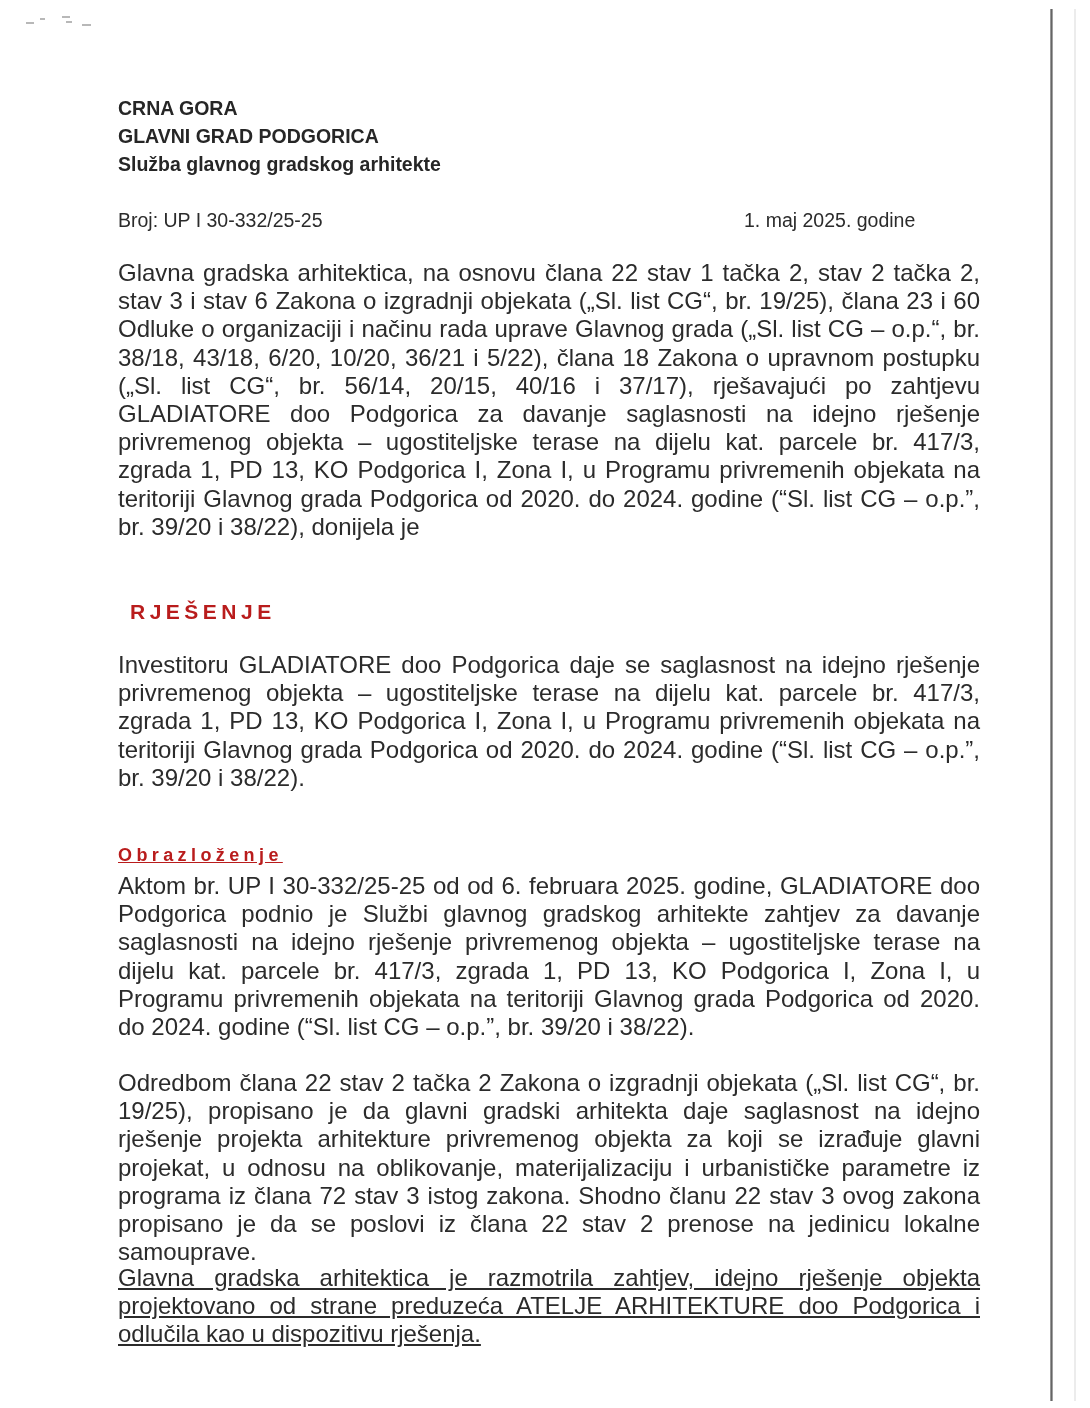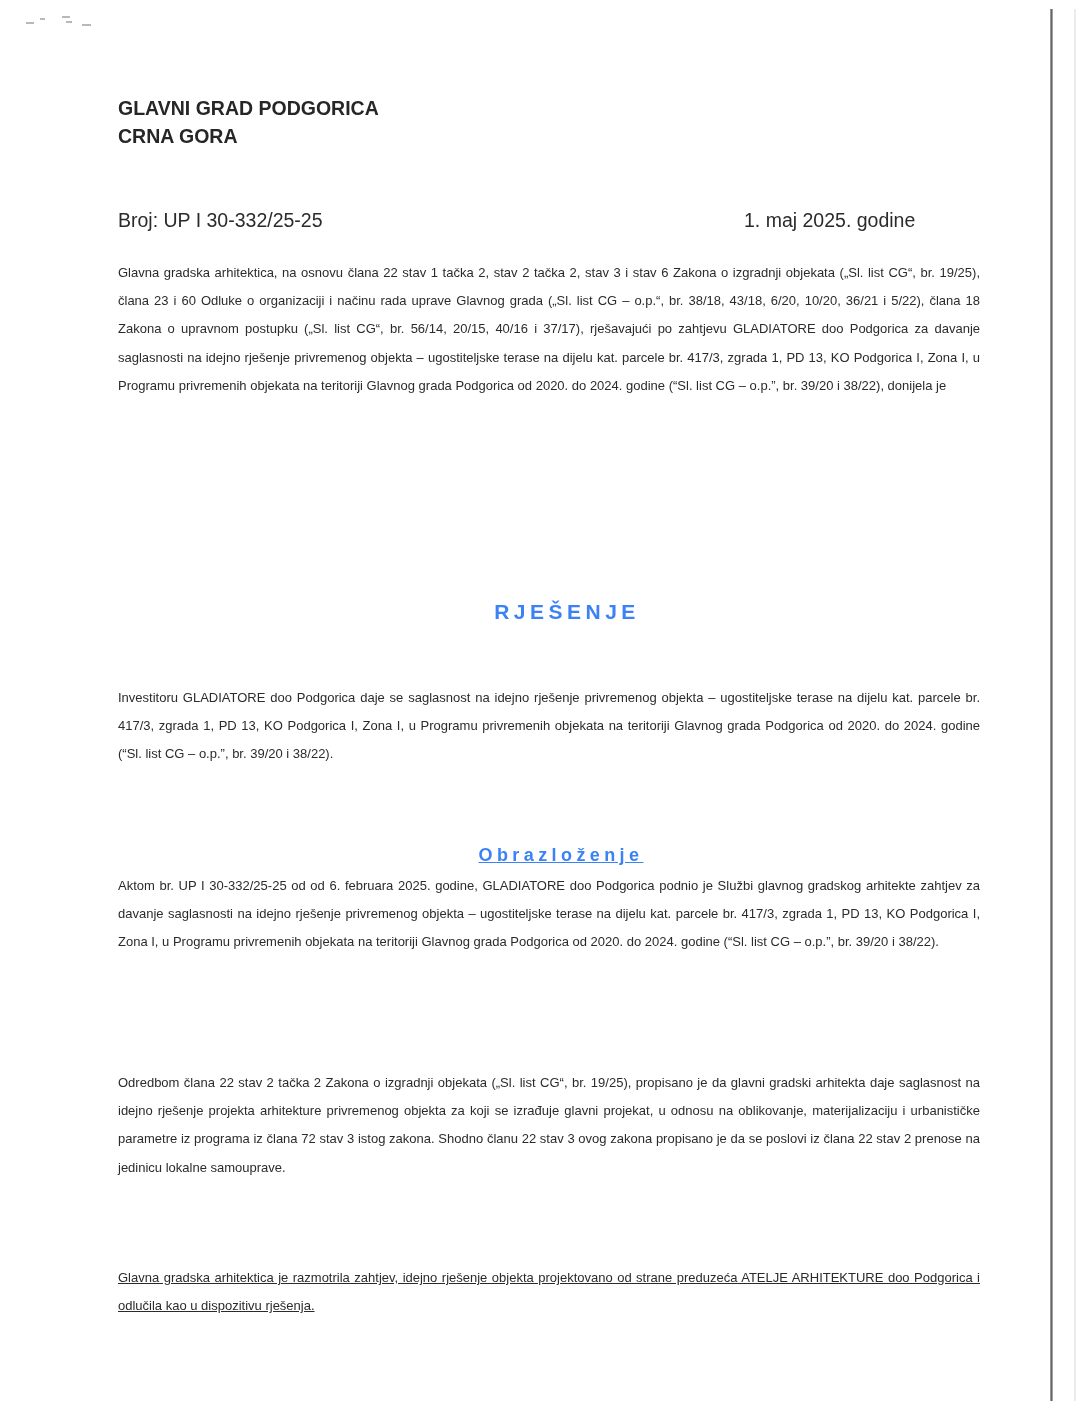--- a/index.html
+++ b/index.html
@@ -66,48 +66,47 @@
       width: 862px;
       font-size: 19.5px;
       line-height: 28px;
     }
     .ref-number { position: absolute; left: 0; white-space: nowrap; }
     .ref-date { position: absolute; left: 626px; white-space: nowrap; }
     .para {
       position: absolute;
       left: 0;
       width: 862px;
-      font-size: 13px;
+      font-size: 24px;
       line-height: 28.2px;
       text-align: justify;
       color: #2b2b2b;
     }
     .heading {
       position: absolute;
-      left: 12px;
+      left: 0;
       width: 862px;
-      text-align: center;
       font-weight: bold;
-      color: #3b82f6;
+      color: #b91c1c;
     }
     .h-resenje {
       top: 600px;
       font-size: 21px;
       letter-spacing: 4.5px;
       padding-left: 12px;
       box-sizing: border-box;
     }
     .h-obrazlozenje {
       top: 845px;
       font-size: 18px;
       letter-spacing: 4.4px;
       text-decoration: underline;
     }
     #p1 { top: 259px; }
-    #p2 { top: 684px; }
+    #p2 { top: 651px; }
     #p3 { top: 872px; }
     #p4 { top: 1069px; }
     #p5 { top: 1264px; text-decoration: underline; }
     .last-line-left { text-align-last: left; }
   </style>
 </head>
 <body>
 
 <div class="scan-mark">
   <span style="left:0;top:8px;width:8px;"></span>
@@ -116,22 +115,23 @@
   <span style="left:40px;top:7px;width:6px;"></span>
   <span style="left:56px;top:10px;width:9px;"></span>
 </div>
 
 <div class="scan-line-dark"></div>
 <div class="scan-line-light"></div>
 
 <div class="page">
 
   <div class="header">
+    <div>CRNA GORA</div>
     <div>GLAVNI GRAD PODGORICA</div>
-    <div>CRNA GORA</div>
+    <div>Služba glavnog gradskog arhitekte</div>
   </div>
 
   <div class="ref-row">
     <span class="ref-number">Broj: UP I 30-332/25-25</span>
     <span class="ref-date">1. maj 2025. godine</span>
   </div>
 
   <p class="para last-line-left" id="p1" style="margin:0;">Glavna gradska arhitektica, na osnovu člana 22 stav 1 tačka 2, stav 2 tačka 2, stav 3 i stav 6 Zakona o izgradnji objekata („Sl. list CG“, br. 19/25), člana 23 i 60 Odluke o organizaciji i načinu rada uprave Glavnog grada („Sl. list CG – o.p.“, br. 38/18, 43/18, 6/20, 10/20, 36/21 i 5/22), člana 18 Zakona o upravnom postupku („Sl. list CG“, br. 56/14, 20/15, 40/16 i 37/17), rješavajući po zahtjevu GLADIATORE doo Podgorica za davanje saglasnosti na idejno rješenje privremenog objekta – ugostiteljske terase na dijelu kat. parcele br. 417/3, zgrada 1, PD 13, KO Podgorica I, Zona I, u Programu privremenih objekata na teritoriji Glavnog grada Podgorica od 2020. do 2024. godine (“Sl. list CG – o.p.”, br. 39/20 i 38/22), donijela je</p>
 
   <div class="heading h-resenje">RJEŠENJE</div>

